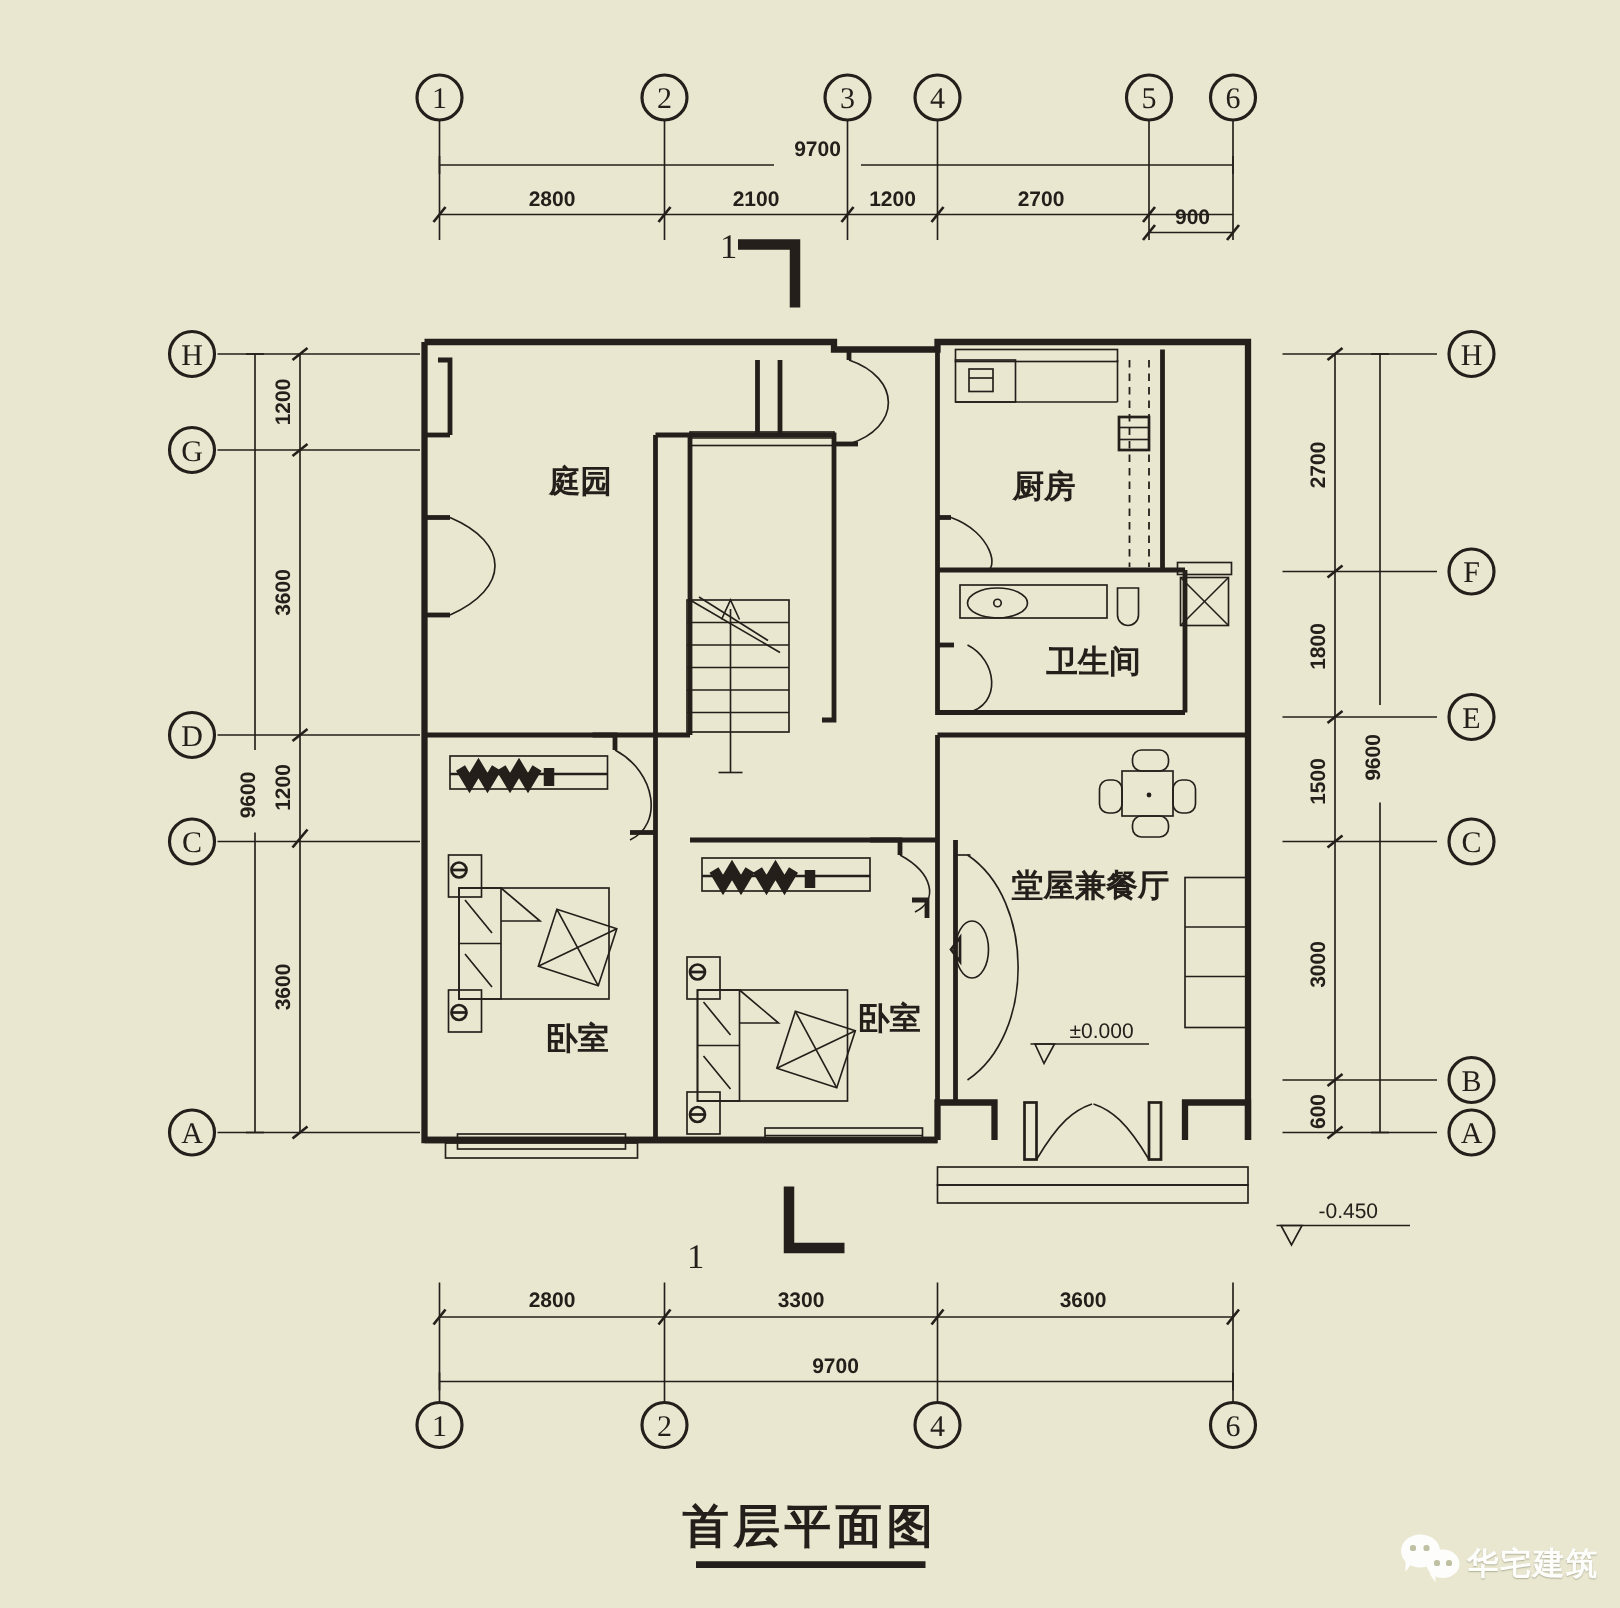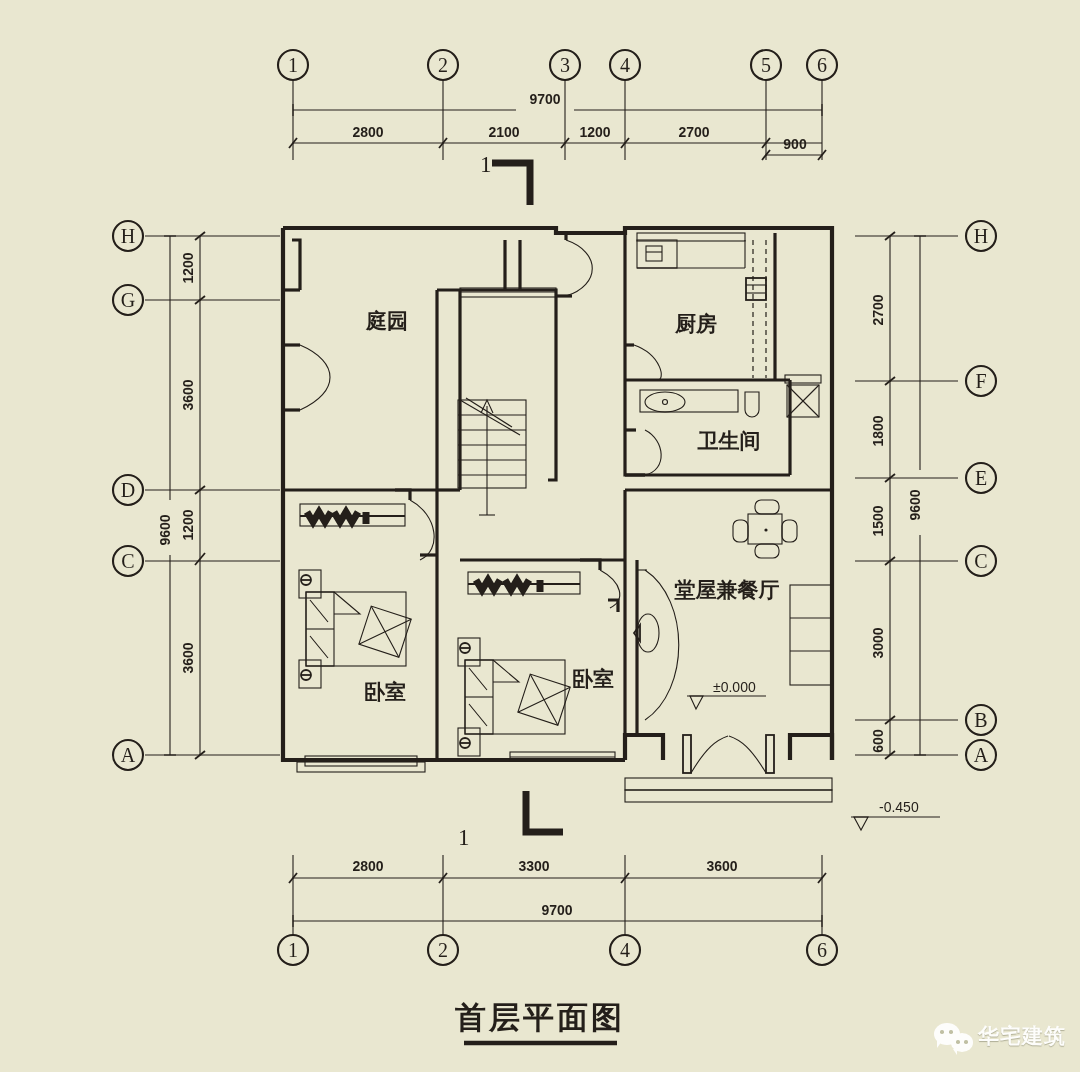--- a/index.html
+++ b/index.html
@@ -24,21 +24,21 @@
     top: 0;
     width: 1080px;
     height: 1072px;
     display: block;
   }
   .logo-wrap {
     position: absolute;
     right: 14px;
     bottom: 16px;
     display: flex;
-    align-items: flex-start;
+    align-items: flex-end;
     gap: 0;
     opacity: 0.92;
   }
   .logo-text {
     font-family: "DejaVu Sans", sans-serif;
     font-size: 21px;
     font-weight: bold;
     color: #ffffff;
     text-shadow: 0 1px 1px rgba(120,120,95,.55);
     letter-spacing: 1px;

